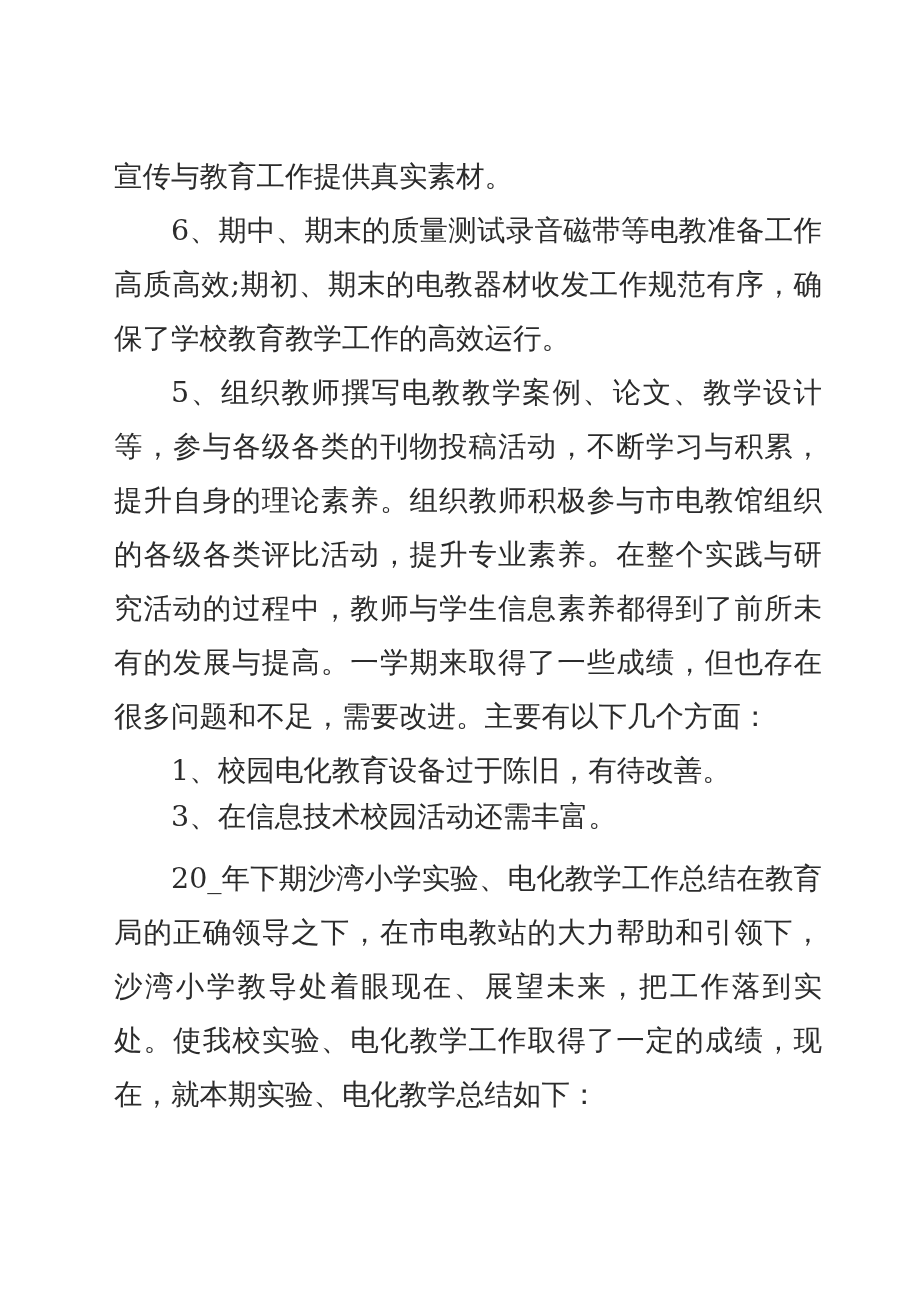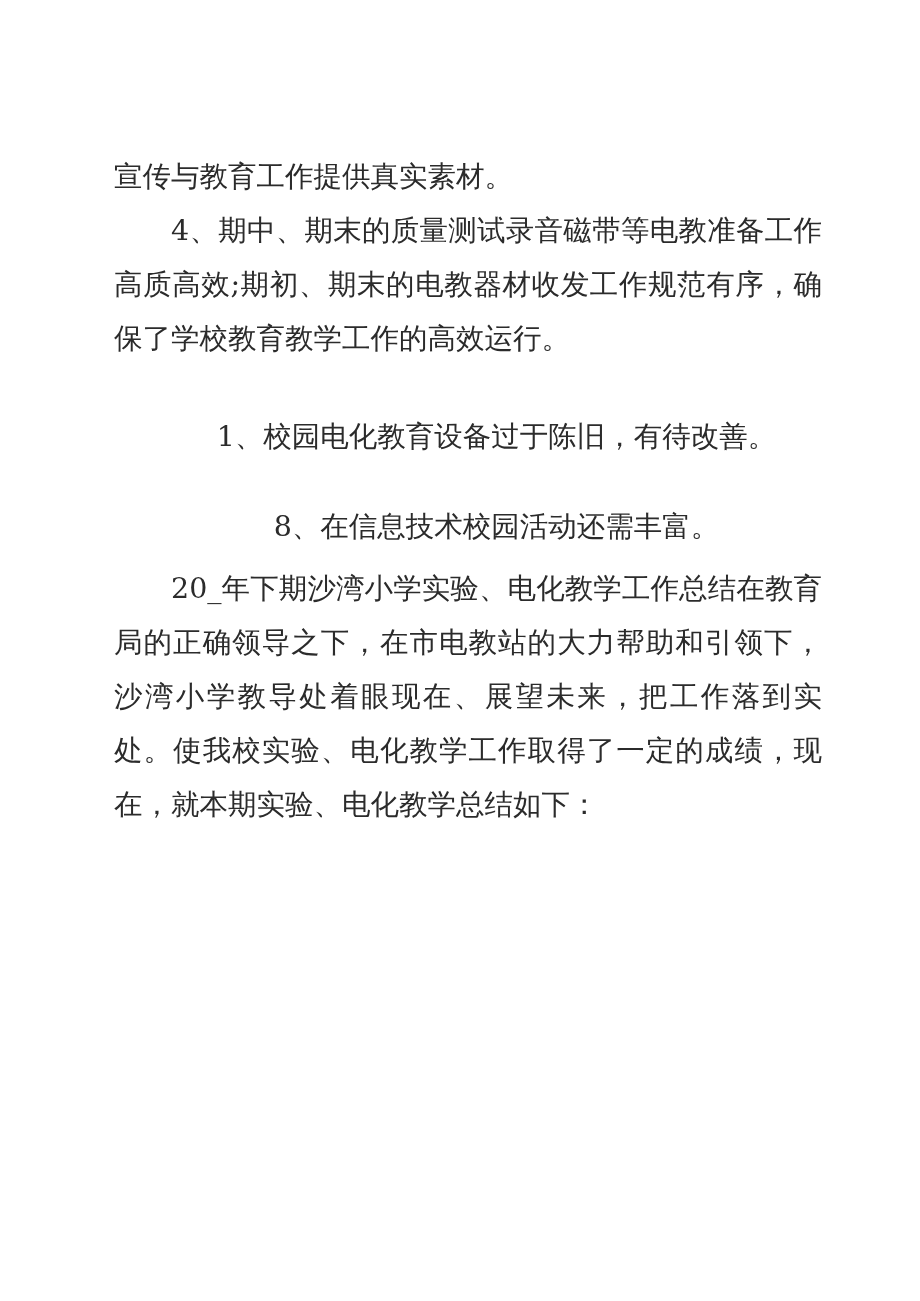--- a/index.html
+++ b/index.html
@@ -35,53 +35,53 @@
     letter-spacing: 0px;
     word-break: break-all;
     -webkit-font-smoothing: antialiased;
   }
   .para.no-indent {
     text-indent: 0;
   }
   
   .para.tight {
     line-height: 42px;
-    text-align: center;
-    margin-top: 44px;
+    text-align: left;
   }
   .para.tight-justify {
     line-height: 42px;
     text-align: justify;
     text-justify: inter-character;
   }
   .spacer-sm { height: 6px; }
   .spacer-xs { height: 2px; }
   .spacer-md { height: 10px; }
 </style>
 </head>
 <body>
 
 <div class="page">
   <div class="doc-body">
 
     <p class="para no-indent">宣传与教育工作提供真实素材。</p>
 
-    <p class="para">4、期中、期末的质量测试录音磁带等电教准备工作高质高效;期初、期末的电教器材收发工作规范有序，确保了学校教育教学工作的高效运行。</p>
+    <p class="para">6、期中、期末的质量测试录音磁带等电教准备工作高质高效;期初、期末的电教器材收发工作规范有序，确保了学校教育教学工作的高效运行。</p>
 
+    <p class="para">5、组织教师撰写电教教学案例、论文、教学设计等，参与各级各类的刊物投稿活动，不断学习与积累，提升自身的理论素养。组织教师积极参与市电教馆组织的各级各类评比活动，提升专业素养。在整个实践与研究活动的过程中，教师与学生信息素养都得到了前所未有的发展与提高。一学期来取得了一些成绩，但也存在很多问题和不足，需要改进。主要有以下几个方面：</p>
 
     <div class="spacer-sm"></div>
 
     <p class="para tight">1、校园电化教育设备过于陈旧，有待改善。</p>
 
     <div class="spacer-xs"></div>
 
 
     <div class="spacer-xs"></div>
 
-    <p class="para tight">8、在信息技术校园活动还需丰富。</p>
+    <p class="para tight">3、在信息技术校园活动还需丰富。</p>
 
     <div class="spacer-xs"></div>
 
 
     <div class="spacer-xs"></div>
 
 
     <div class="spacer-md"></div>
 
     <p class="para">20_年下期沙湾小学实验、电化教学工作总结在教育局的正确领导之下，在市电教站的大力帮助和引领下，沙湾小学教导处着眼现在、展望未来，把工作落到实处。使我校实验、电化教学工作取得了一定的成绩，现在，就本期实验、电化教学总结如下：</p>

